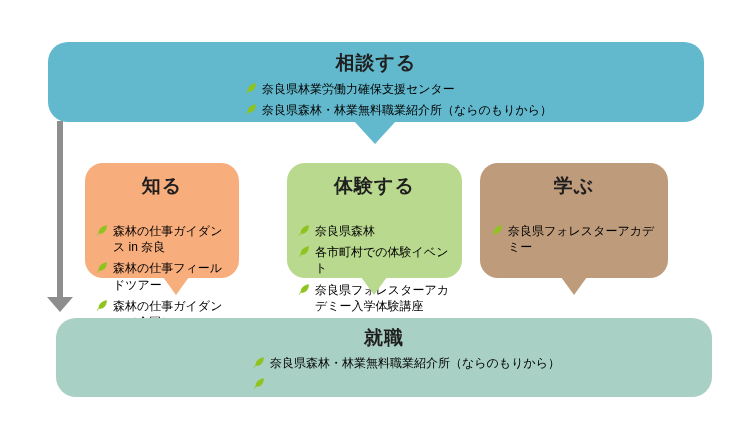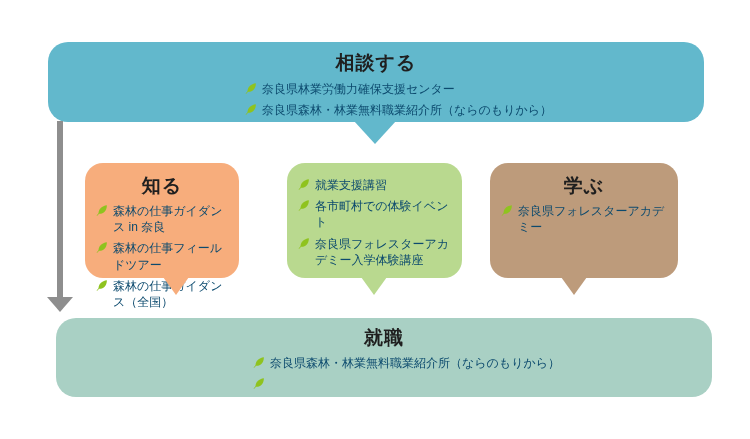--- a/index.html
+++ b/index.html
@@ -43,31 +43,31 @@
     width: 656px; height: 79px;
     background: #a9d0c4;
     padding-top: 7px;
   }
   .employment .items { margin: 4px 0 0 197px; }
 
   
   .mid { top: 163px; height: 115px; border-radius: 18px; padding-top: 10px; }
   .know       { left: 85px;  width: 154px; background: #f7ad7c; }
   .experience { left: 287px; width: 175px; background: #b9d98f; }
-  .learn      { left: 490px; width: 188px; background: #bd9b7b; }
-  .mid .items { margin: 4px 8px 0 11px; }
+  .learn      { left: 480px; width: 188px; background: #bd9b7b; }
+  .mid .items { margin: 24px 8px 0 11px; }
 
   
   .item {
     display: flex;
     align-items: flex-start;
     margin-bottom: 5px;
     font-size: 12px;
     line-height: 1.35;
-    color: #0c4a6e;
+    color: #000000;
   }
   .leaf {
     flex: 0 0 auto;
     width: 12px; height: 12px;
     margin: 1px 5px 0 0;
     display: inline-block;
   }
   .leaf svg { display: block; width: 12px; height: 12px; }
 
   
@@ -166,29 +166,30 @@
               <path d="M1.5 15.5 C4 11.5, 8 7, 13 3.5" stroke="#8fc31f" stroke-width="1.2" fill="none"></path>
             </svg>
         </span>
         <span class="item-text">森林の仕事ガイダンス（全国）</span>
       </div>
       </div>
   </div>
   <div class="tail tail-know"></div>
 
   <div class="bubble mid experience">
-    <div class="items">
-        <div class="item">
-        <span class="leaf">
-          <svg viewBox="0 0 16 16">
-              <path d="M3.5 12.5 C3 6.5, 8 2.2, 14.5 1.5 C14.5 8.5, 10.5 12.8, 4.5 13 Z" fill="#8fc31f"></path>
-              <path d="M1.5 15.5 C4 11.5, 8 7, 13 3.5" stroke="#8fc31f" stroke-width="1.2" fill="none"></path>
-            </svg>
-        </span>
-        <span class="item-text">就業支援講習</span>
+    <div class="bubble-title">体験する</div>
+    <div class="items">
+        <div class="item">
+        <span class="leaf">
+          <svg viewBox="0 0 16 16">
+              <path d="M3.5 12.5 C3 6.5, 8 2.2, 14.5 1.5 C14.5 8.5, 10.5 12.8, 4.5 13 Z" fill="#8fc31f"></path>
+              <path d="M1.5 15.5 C4 11.5, 8 7, 13 3.5" stroke="#8fc31f" stroke-width="1.2" fill="none"></path>
+            </svg>
+        </span>
+        <span class="item-text">奈良県森林</span>
       </div>
         <div class="item">
         <span class="leaf">
           <svg viewBox="0 0 16 16">
               <path d="M3.5 12.5 C3 6.5, 8 2.2, 14.5 1.5 C14.5 8.5, 10.5 12.8, 4.5 13 Z" fill="#8fc31f"></path>
               <path d="M1.5 15.5 C4 11.5, 8 7, 13 3.5" stroke="#8fc31f" stroke-width="1.2" fill="none"></path>
             </svg>
         </span>
         <span class="item-text">各市町村での体験イベント</span>
       </div>

